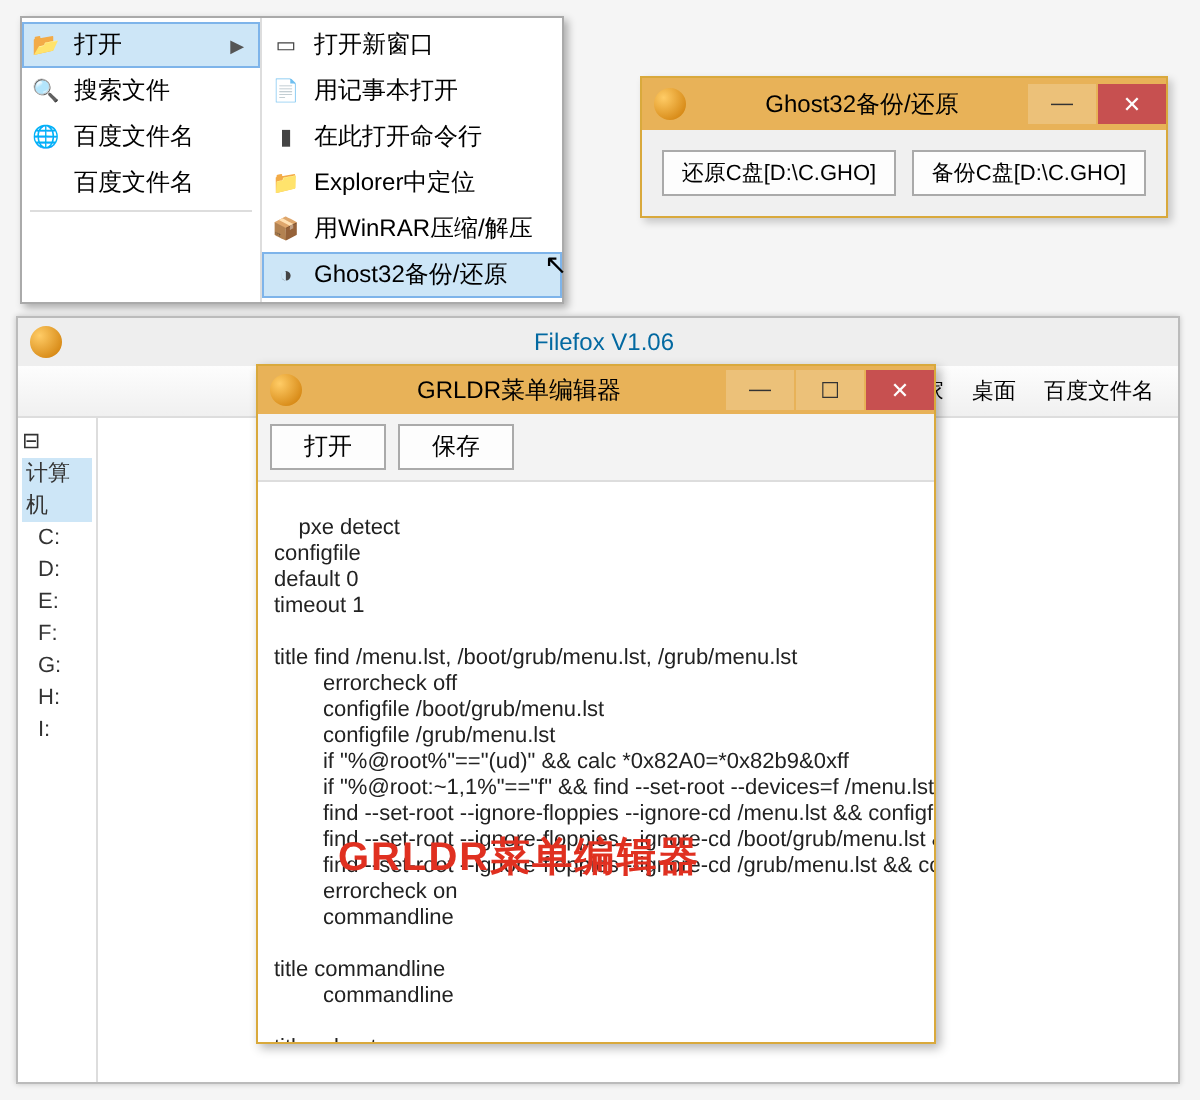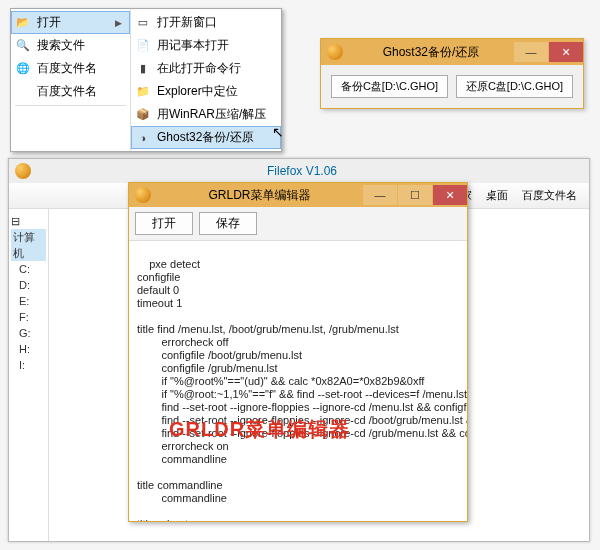--- a/index.html
+++ b/index.html
@@ -309,22 +309,22 @@
 <div class="ghostwin">
   <div class="titlebar orange">
     <div class="ticon"></div>
     <div class="ttext">Ghost32备份/还原</div>
     <div class="winbtns">
       <div class="winbtn">—</div>
       <div class="winbtn close">✕</div>
     </div>
   </div>
   <div class="body">
+    <div class="gbtn">还原C盘[D:\C.GHO]</div>
     <div class="gbtn">备份C盘[D:\C.GHO]</div>
-    <div class="gbtn">还原C盘[D:\C.GHO]</div>
   </div>
 </div>
 
 <div class="filefox">
   <div class="titlebar">
     <div class="ticon"></div>
     <div class="ttext">Filefox V1.06</div>
   </div>
   <div class="toolbar">
     <div class="tb">

